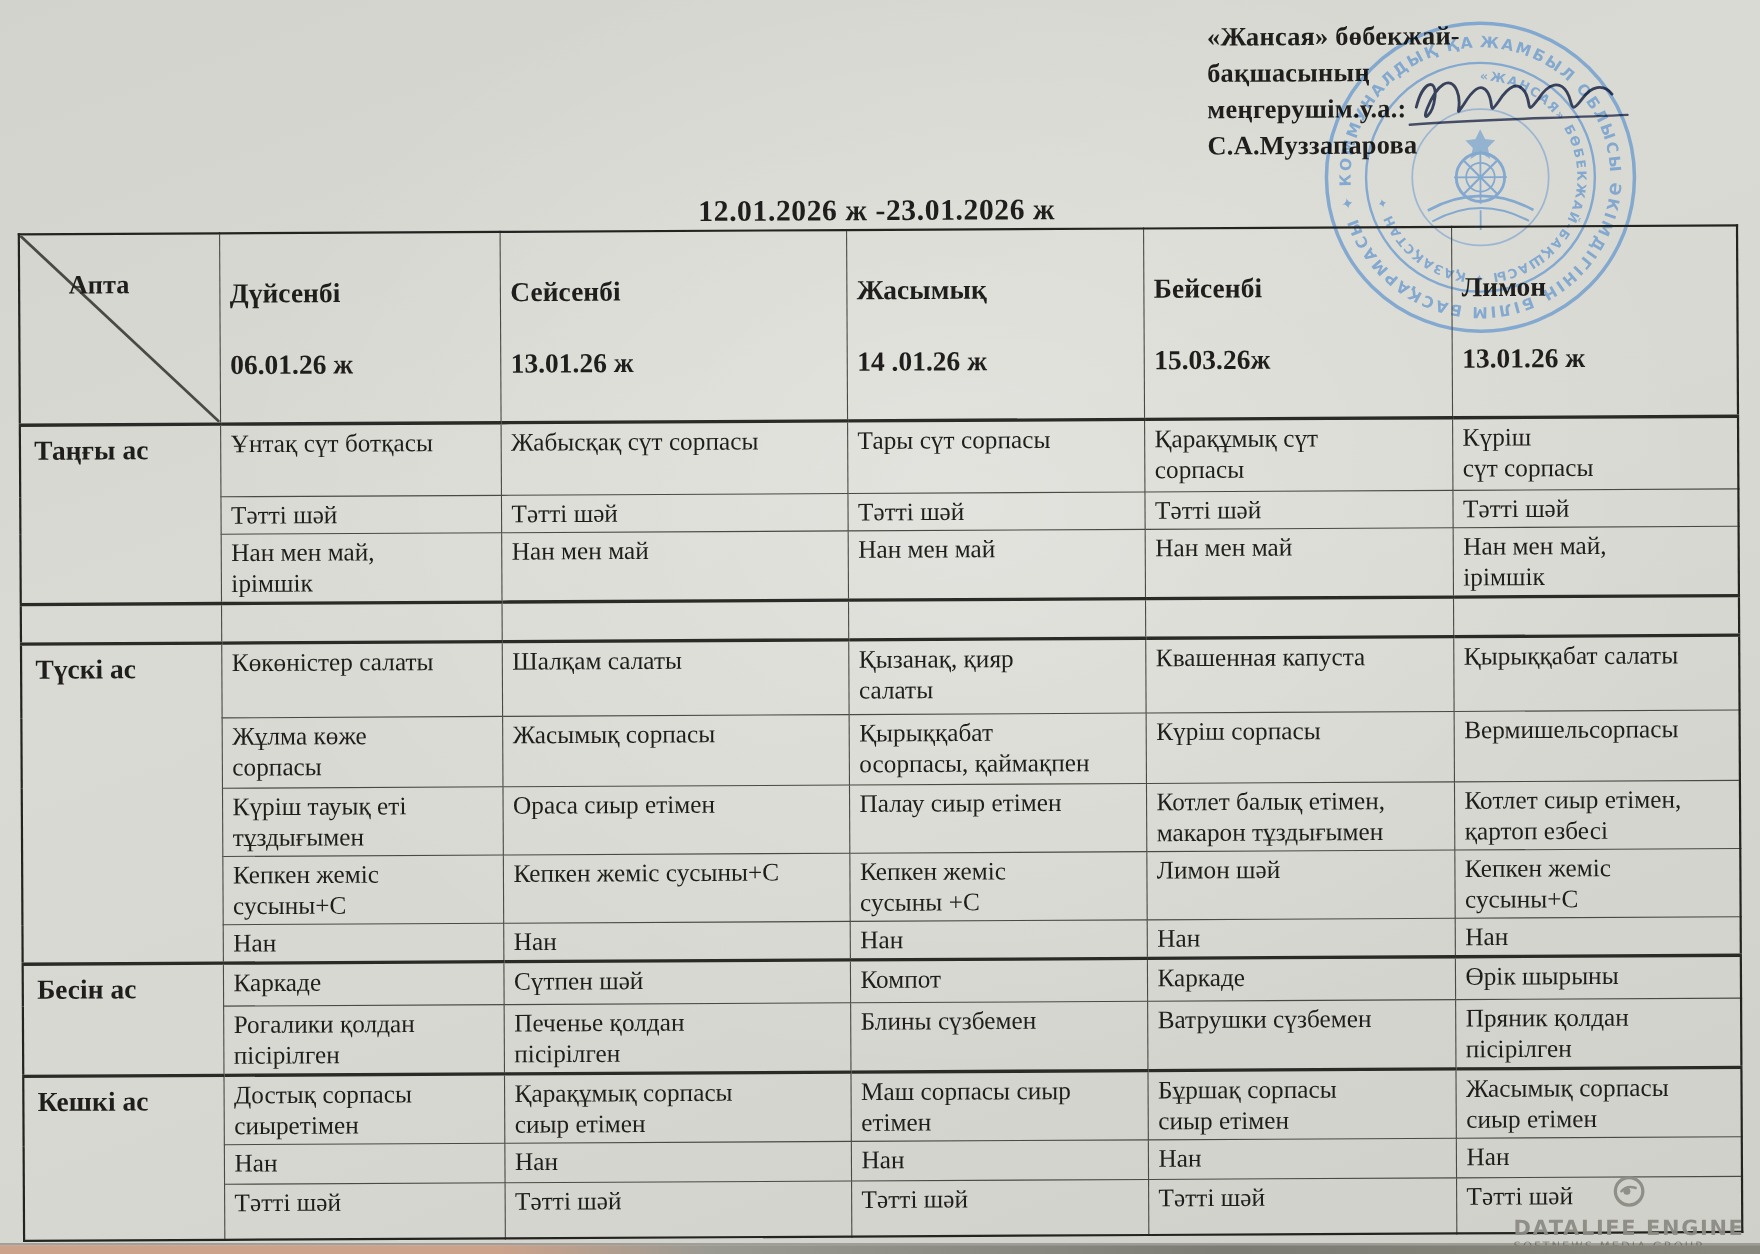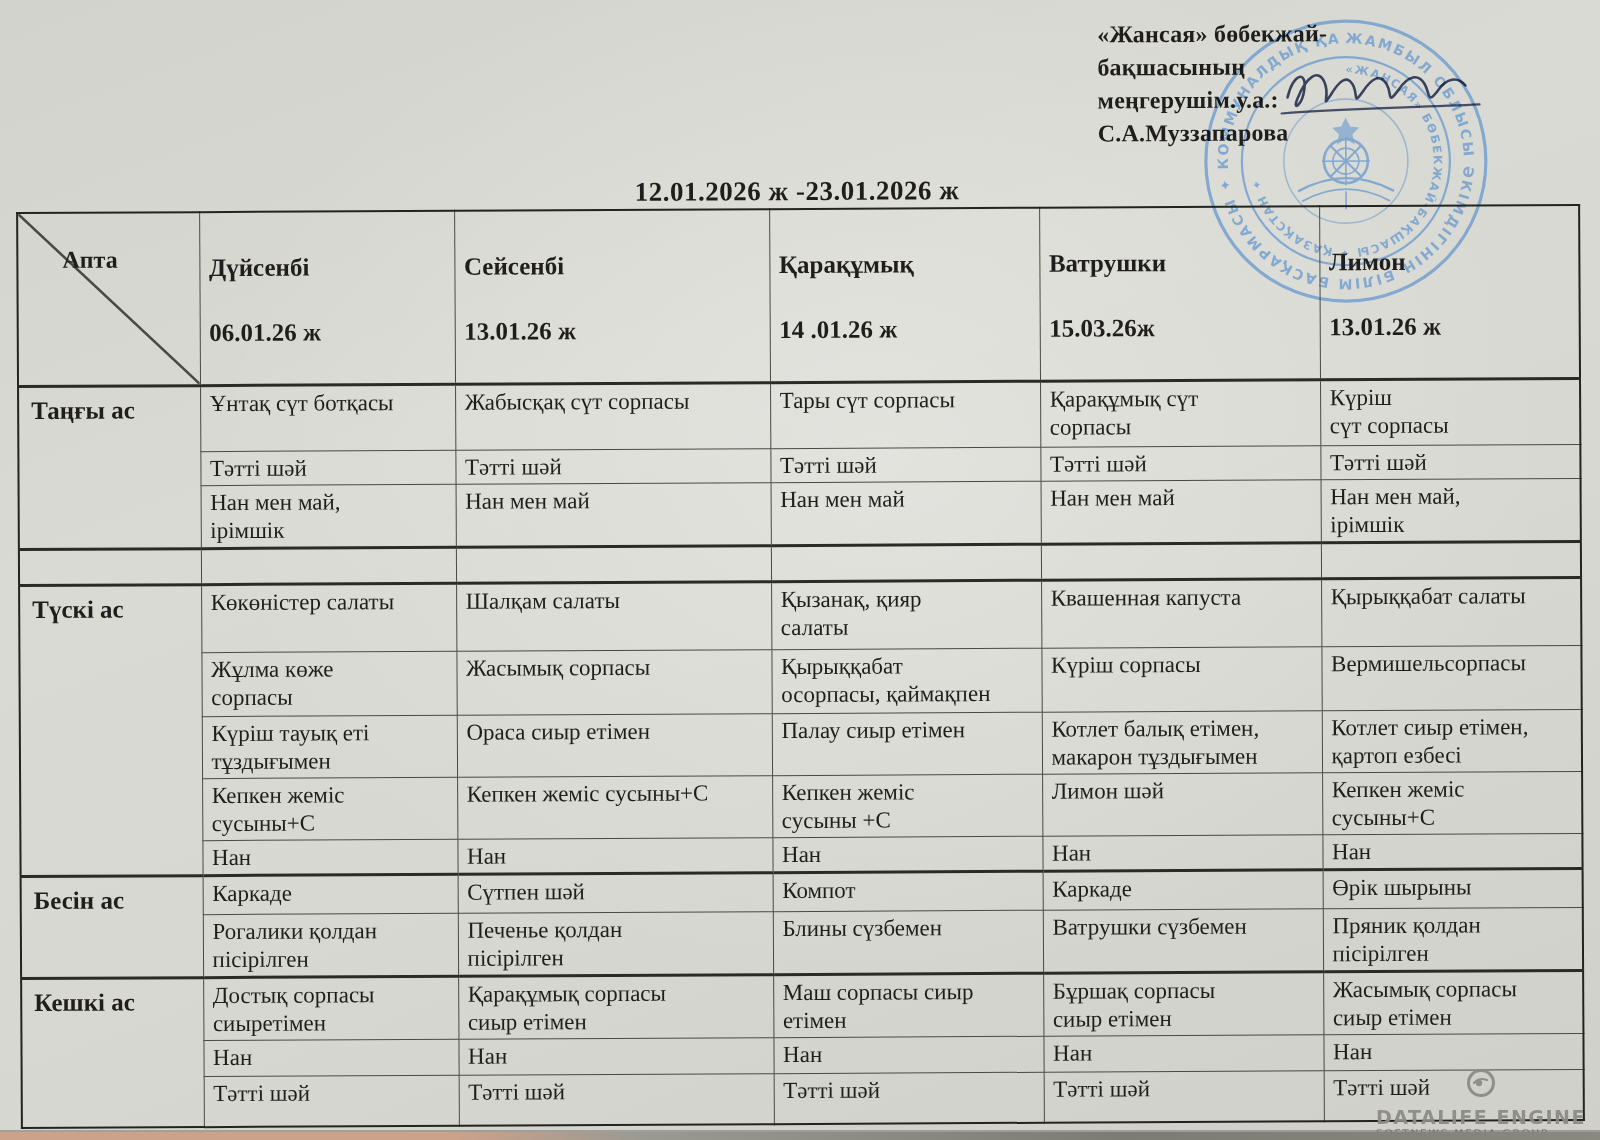--- a/index.html
+++ b/index.html
@@ -121,25 +121,25 @@
         </td>
         <td class="dayhead">
           <div>Дүйсенбі</div>
           <div>06.01.26 ж</div>
         </td>
         <td class="dayhead">
           <div>Сейсенбі</div>
           <div>13.01.26 ж</div>
         </td>
         <td class="dayhead">
-          <div>Қарақұмық</div>
+          <div>Жасымық</div>
           <div>14 .01.26 ж</div>
         </td>
         <td class="dayhead">
-          <div>Ватрушки</div>
+          <div>Бейсенбі</div>
           <div>15.03.26ж</div>
         </td>
         <td class="dayhead">
           <div>Лимон</div>
           <div>13.01.26 ж</div>
         </td>
       </tr>
 
       <tr class="thick" style="height:66px">
         <td class="seclabel" rowspan="3">Таңғы ас</td>

